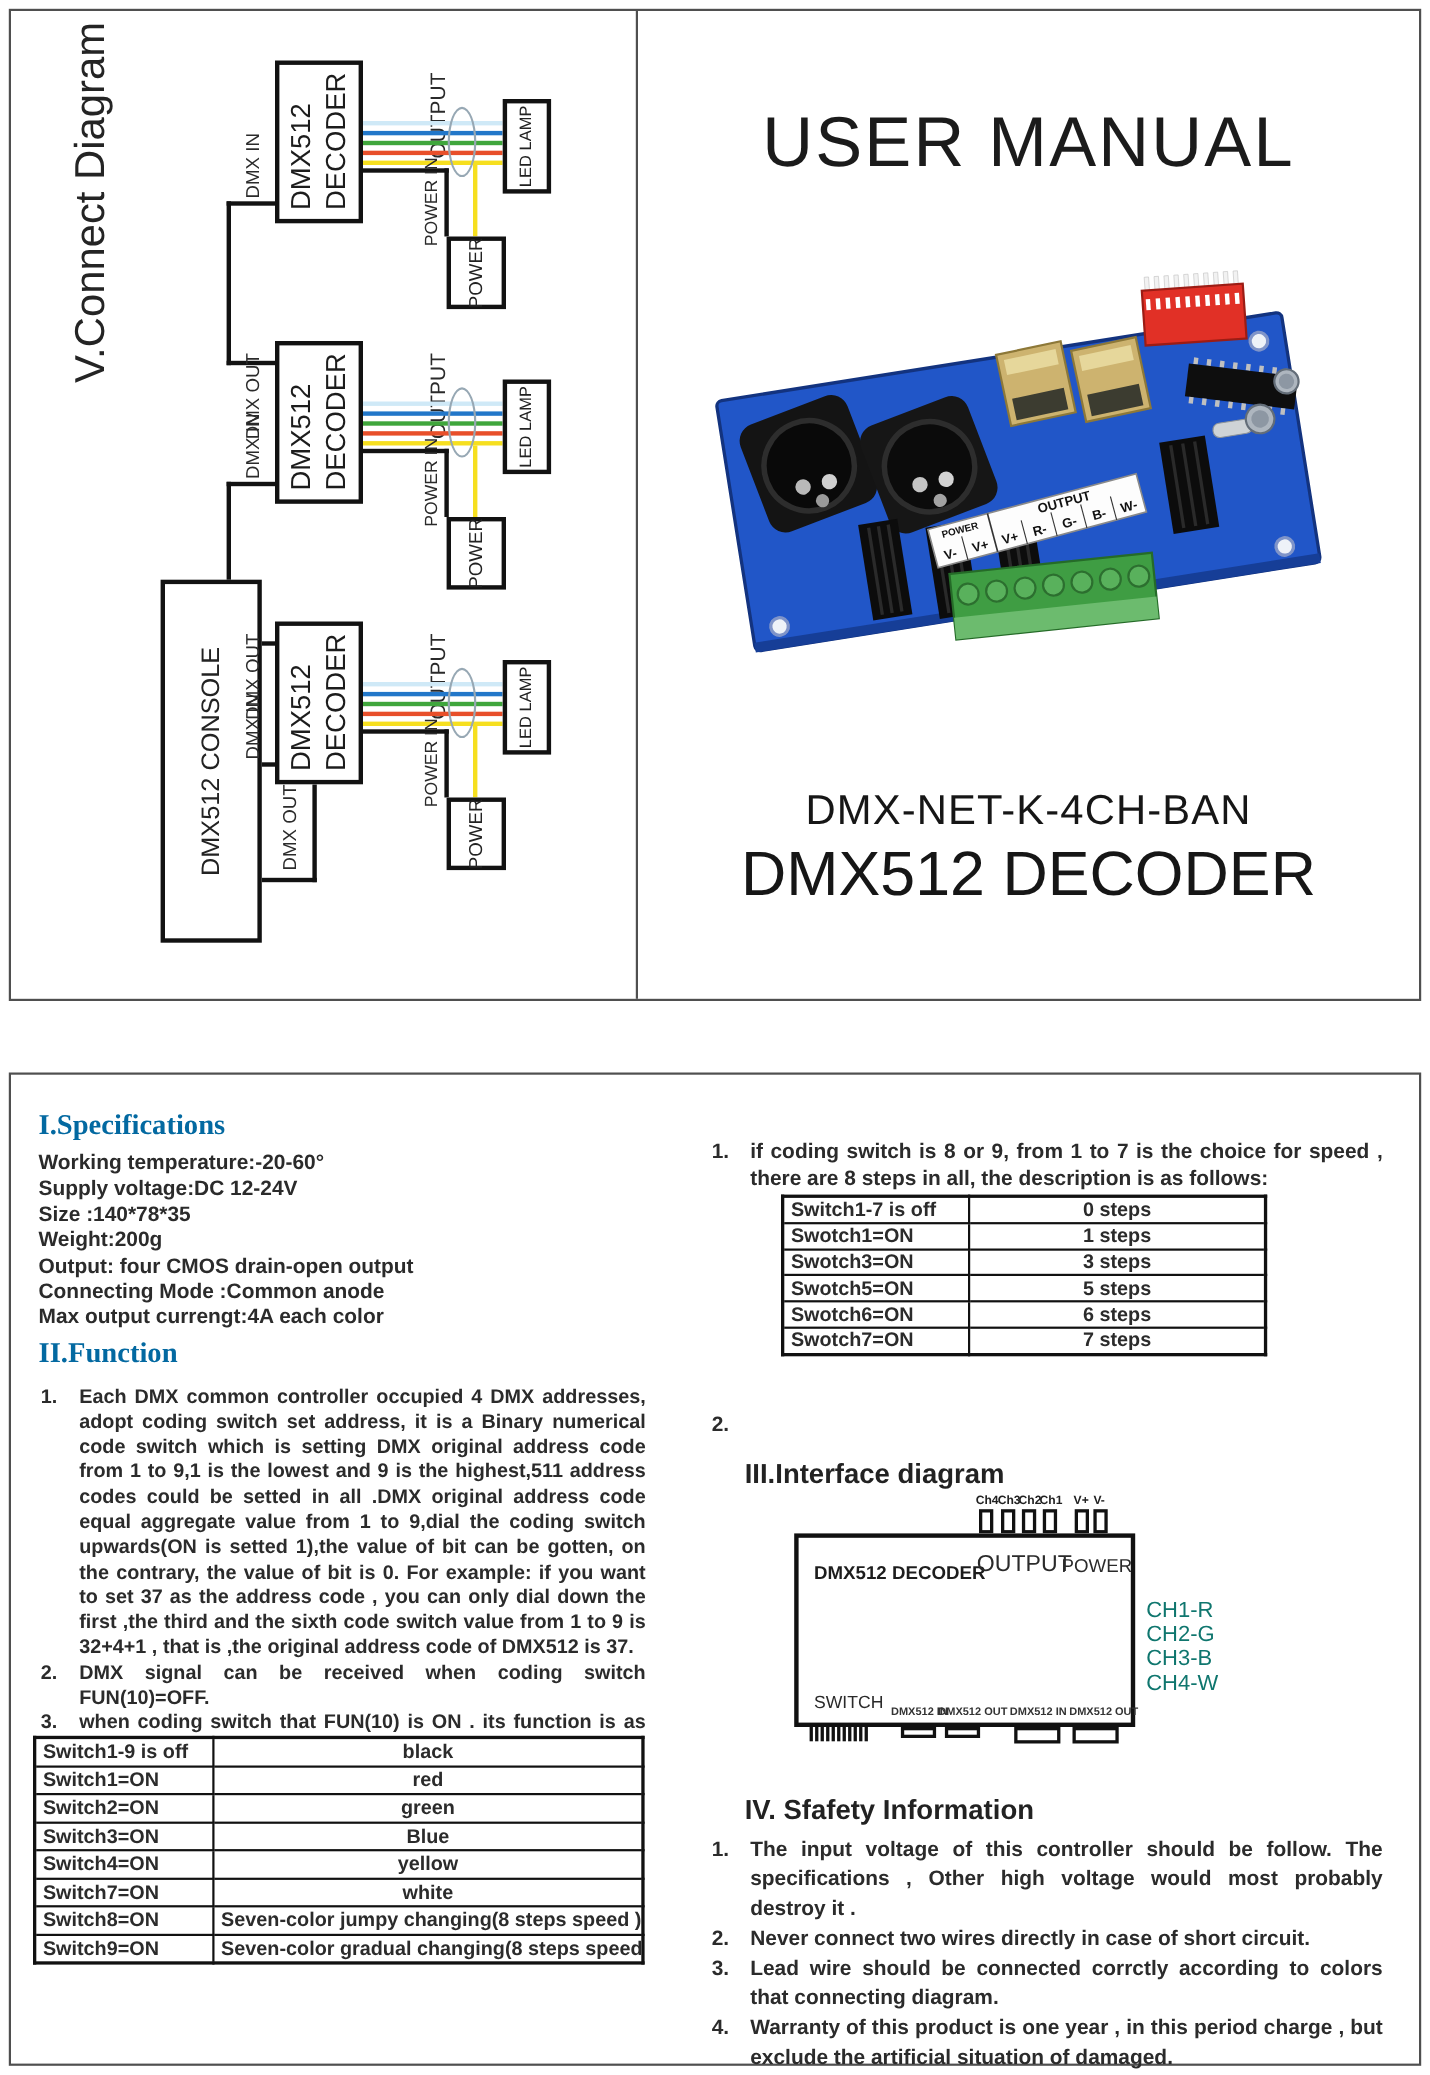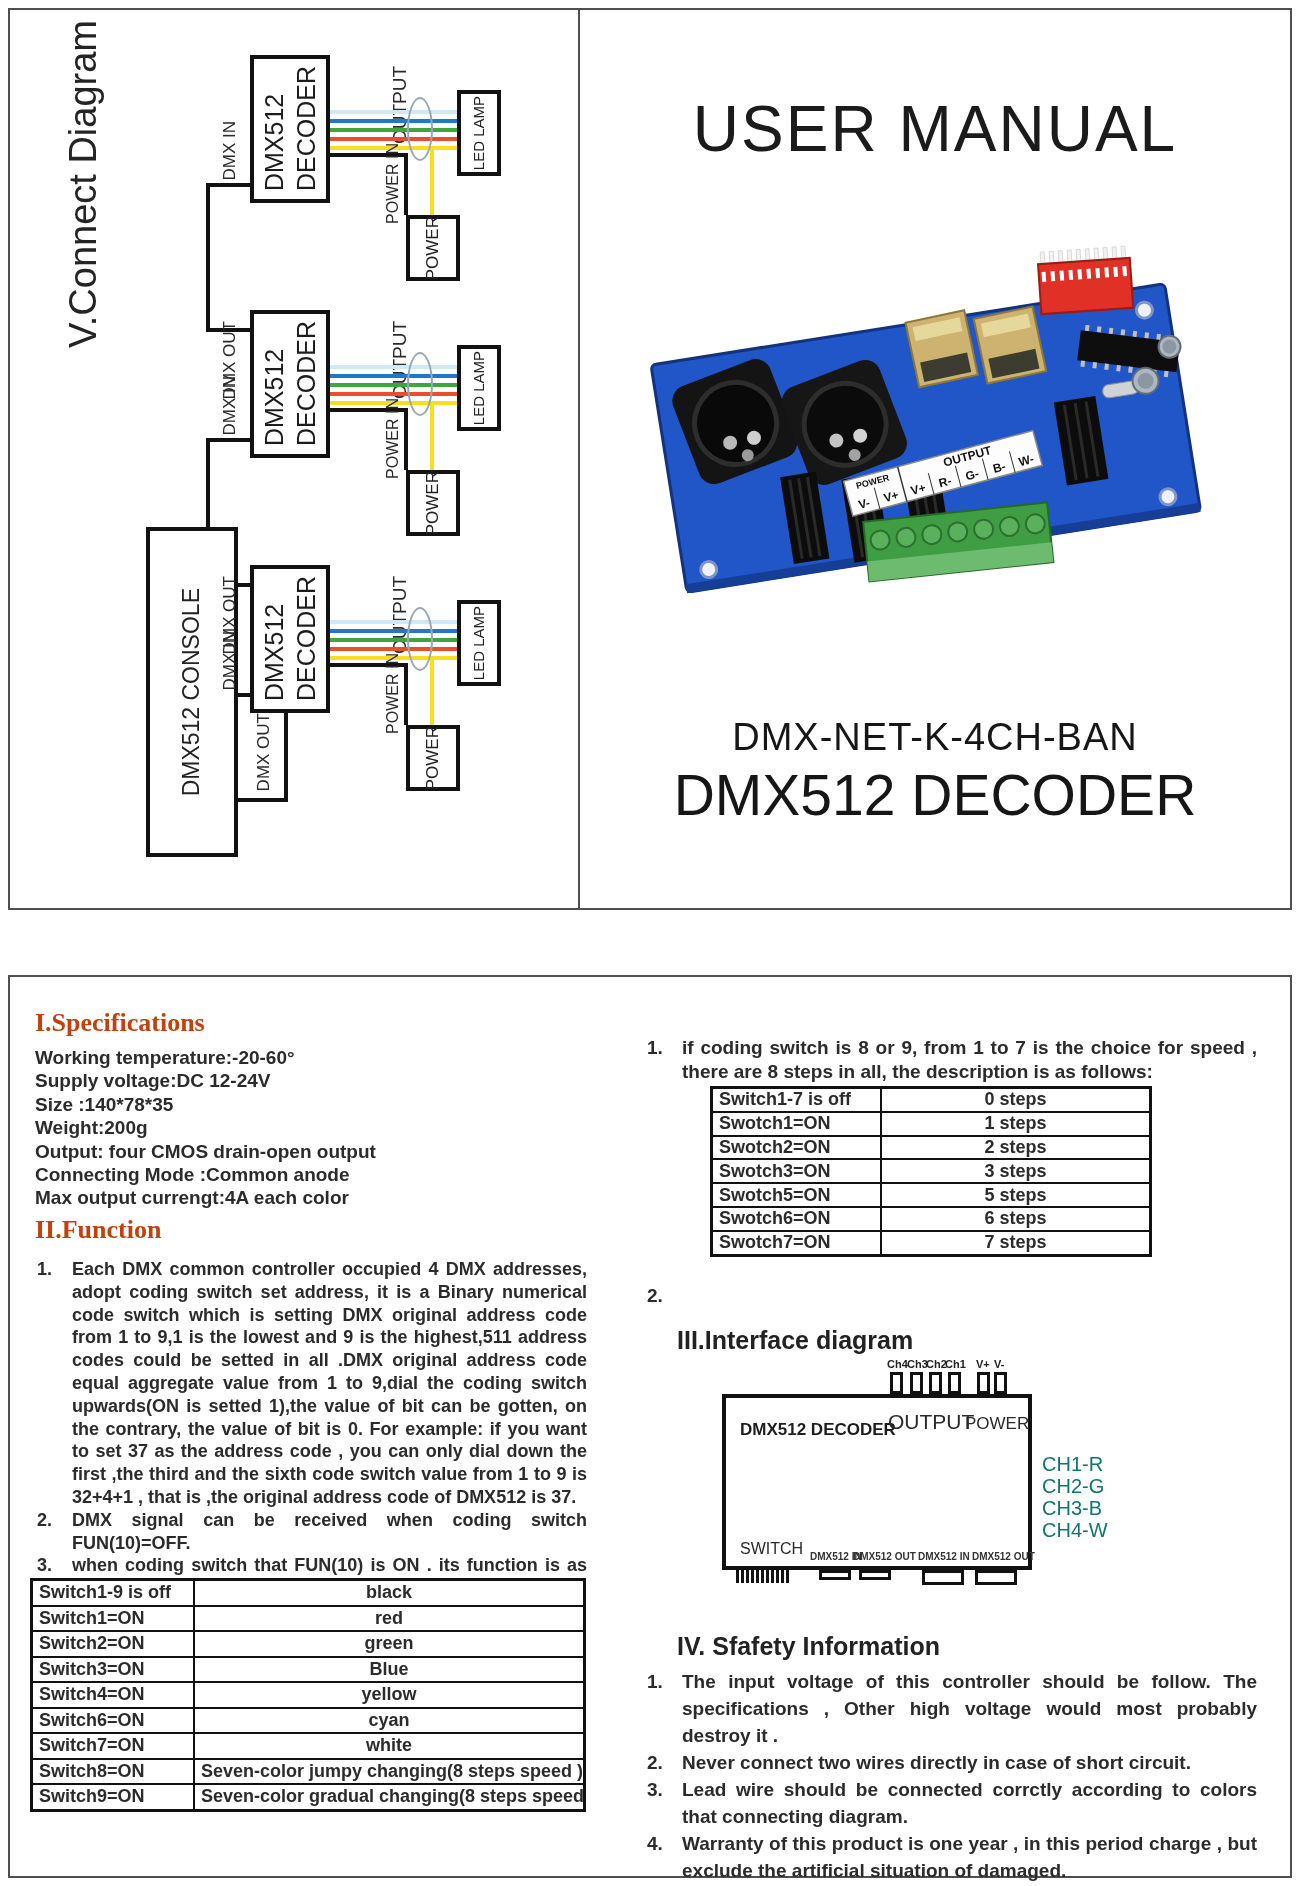--- a/index.html
+++ b/index.html
@@ -19,21 +19,21 @@
   .dec2{font-size:25px;color:#1c1c1c;}
   .dec2 div{margin:0 2px;}
   .lbl17{font-size:17px;color:#2a2a2a;}
   .lbl16{font-size:16px;color:#2a2a2a;}
   .lbl19{font-size:19px;color:#2a2a2a;}
   
   .um-title{position:absolute;left:580px;top:92px;width:710px;text-align:center;font-size:64px;letter-spacing:2px;color:#1b1b1b;}
   .model{position:absolute;left:580px;top:716px;width:710px;text-align:center;font-size:38px;letter-spacing:1px;color:#161616;}
   .product{position:absolute;left:580px;top:762px;width:710px;text-align:center;font-size:57px;color:#161616;}
   
-  .ser-head{position:absolute;font-family:"Liberation Serif","DejaVu Serif",serif;font-weight:bold;font-size:26px;color:#c2410c;}
+  .ser-head{position:absolute;font-family:"Liberation Serif","DejaVu Serif",serif;font-weight:bold;font-size:26px;color:#0369a1;}
   .sans-head{position:absolute;font-weight:bold;font-size:25px;color:#222;}
   .spec-lines{position:absolute;left:35px;top:1046px;font-weight:bold;font-size:19px;line-height:23.4px;color:#2b2b2b;}
   .list{position:absolute;}
   .li{position:relative;padding-left:37px;text-align:justify;color:#2b2b2b;font-weight:bold;}
   .li .num{position:absolute;left:2px;top:0;}
   .fn-list{left:35px;top:1258px;width:552px;font-size:18px;line-height:22.8px;}
   .sp1{left:645px;top:1036px;width:612px;font-size:19px;line-height:23.5px;}
   .sp2{left:645px;top:1284px;width:612px;font-size:19px;line-height:23.5px;}
   .sf-list{left:645px;top:1668px;width:612px;font-size:19px;line-height:27px;}
   .sf-list .li{margin:0;}
@@ -376,24 +376,20 @@
       </tr>
   <tr>
         <td>Switch3=ON</td>
         <td>Blue</td>
       </tr>
   <tr>
         <td>Switch4=ON</td>
         <td>yellow</td>
       </tr>
   <tr>
-        <td>Switch6=ON</td>
-        <td>cyan</td>
-      </tr>
-  <tr>
         <td>Switch7=ON</td>
         <td>white</td>
       </tr>
   <tr>
         <td>Switch8=ON</td>
         <td>Seven-color jumpy changing(8 steps speed )</td>
       </tr>
   <tr>
         <td>Switch9=ON</td>
         <td>Seven-color gradual changing(8 steps speed )</td>
@@ -406,24 +402,20 @@
 </div>
 <table class="dtab" id="sp-table">
   <tbody>
       <tr>
         <td>Switch1-7 is off</td>
         <td>0 steps</td>
       </tr>
   <tr>
         <td>Swotch1=ON</td>
         <td>1 steps</td>
-      </tr>
-  <tr>
-        <td>Swotch2=ON</td>
-        <td>2 steps</td>
       </tr>
   <tr>
         <td>Swotch3=ON</td>
         <td>3 steps</td>
       </tr>
   <tr>
         <td>Swotch5=ON</td>
         <td>5 steps</td>
       </tr>
   <tr>

